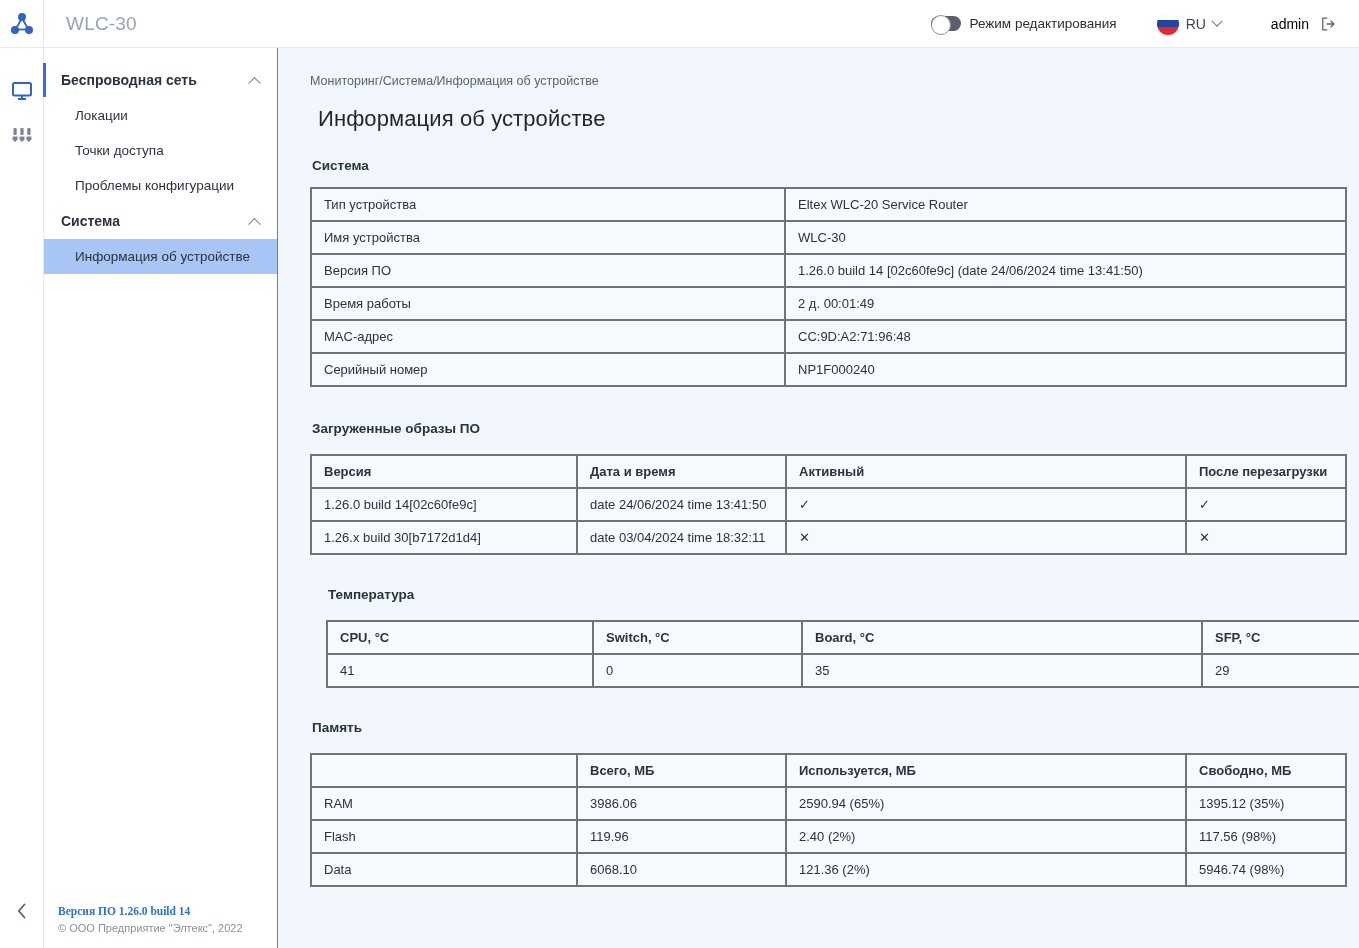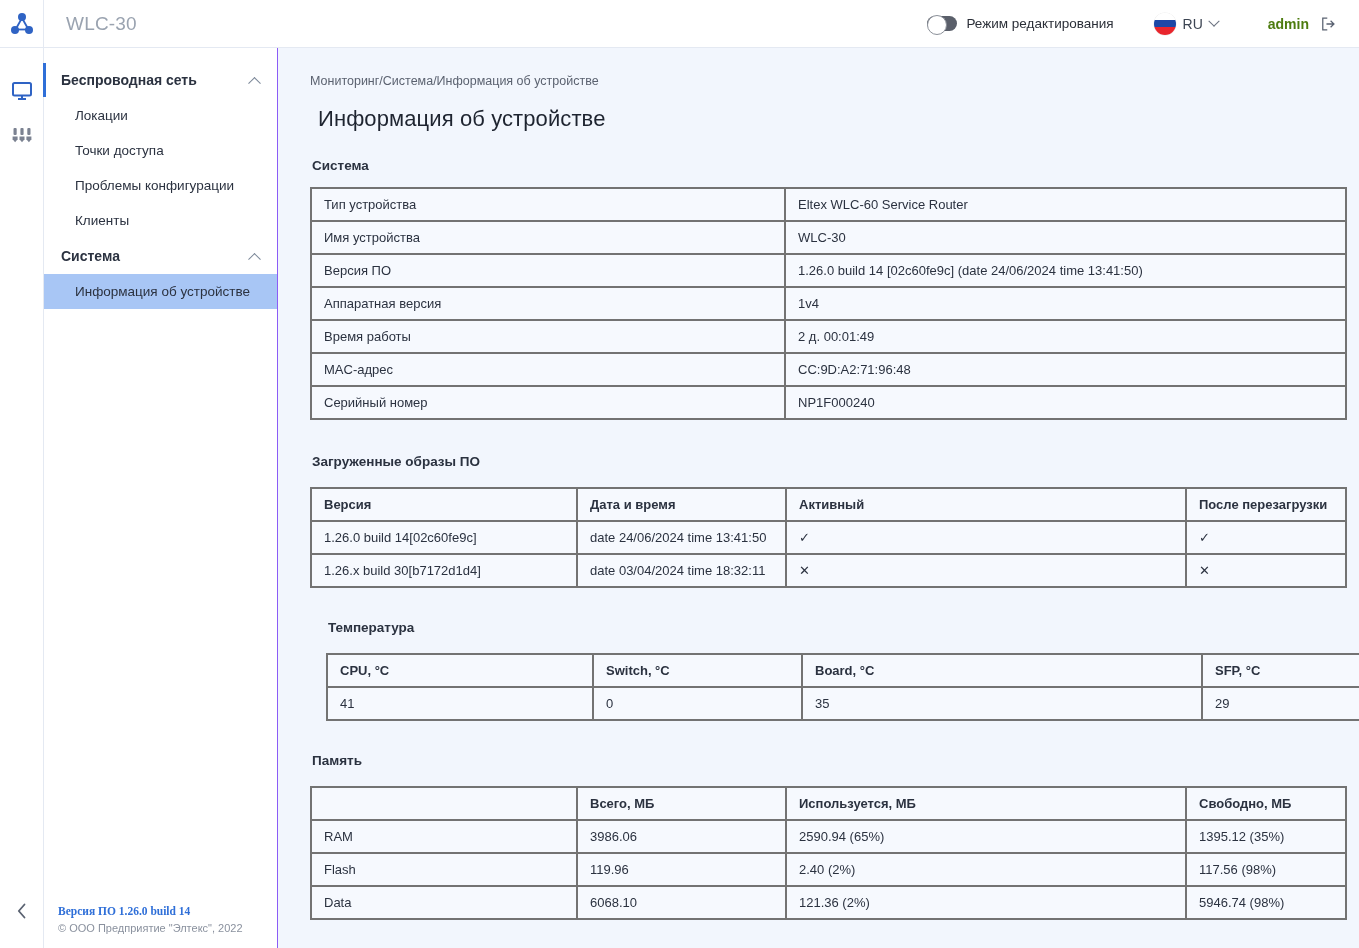--- a/index.html
+++ b/index.html
@@ -69,21 +69,21 @@
   .flag .f-b { background: #1c47a6; }
   .flag .f-r { background: #e8252c; }
   .lang-code { font-size: 14px; color: #3c4452; }
   .chev {
     width: 8px; height: 8px;
     border-right: 1.4px solid #6b7280; border-bottom: 1.4px solid #6b7280;
     transform: rotate(45deg) translate(-2px,-2px);
   }
 
   .user { display: flex; align-items: center; gap: 10px; cursor: pointer; }
-  .user-name { font-size: 14px; color: #4d7c0f; font-weight: bold; }
+  .user-name { font-size: 14px; color: #000000; }
   .logout-ico { width: 18px; height: 18px; display: block; }
 
   
   .body { flex: 1; display: flex; min-height: 0; }
 
   
   .rail {
     width: 44px; min-width: 44px;
     background: #ffffff;
     border-right: 1px solid #e4e9f2;
@@ -265,23 +265,20 @@
         </div>
         <div class="nav-item">
           <span>Локации</span>
         </div>
         <div class="nav-item">
           <span>Точки доступа</span>
         </div>
         <div class="nav-item">
           <span>Проблемы конфигурации</span>
         </div>
-        <div class="nav-item">
-          <span>Клиенты</span>
-        </div>
 
         <div class="nav-group">
           <span class="lbl">Система</span>
           <span class="gchev"></span>
         </div>
         <div class="nav-item selected">
           <span>Информация об устройстве</span>
         </div>
 
       </div>
@@ -300,33 +297,29 @@
       <div class="section sec-system">
         <div class="section-title">Система</div>
         <table class="tbl">
           <colgroup>
               <col style="width:474px">
               <col>
             </colgroup>
           <tbody>
             <tr>
               <td class="lbl-cell">Тип устройства</td>
-              <td>Eltex WLC-60 Service Router</td>
+              <td>Eltex WLC-20 Service Router</td>
             </tr>
             <tr>
               <td class="lbl-cell">Имя устройства</td>
               <td>WLC-30</td>
             </tr>
             <tr>
               <td class="lbl-cell">Версия ПО</td>
               <td>1.26.0 build 14 [02c60fe9c] (date 24/06/2024 time 13:41:50)</td>
-            </tr>
-            <tr>
-              <td class="lbl-cell">Аппаратная версия</td>
-              <td>1v4</td>
             </tr>
             <tr>
               <td class="lbl-cell">Время работы</td>
               <td>2 д. 00:01:49</td>
             </tr>
             <tr>
               <td class="lbl-cell">MAC-адрес</td>
               <td>CC:9D:A2:71:96:48</td>
             </tr>
             <tr>

